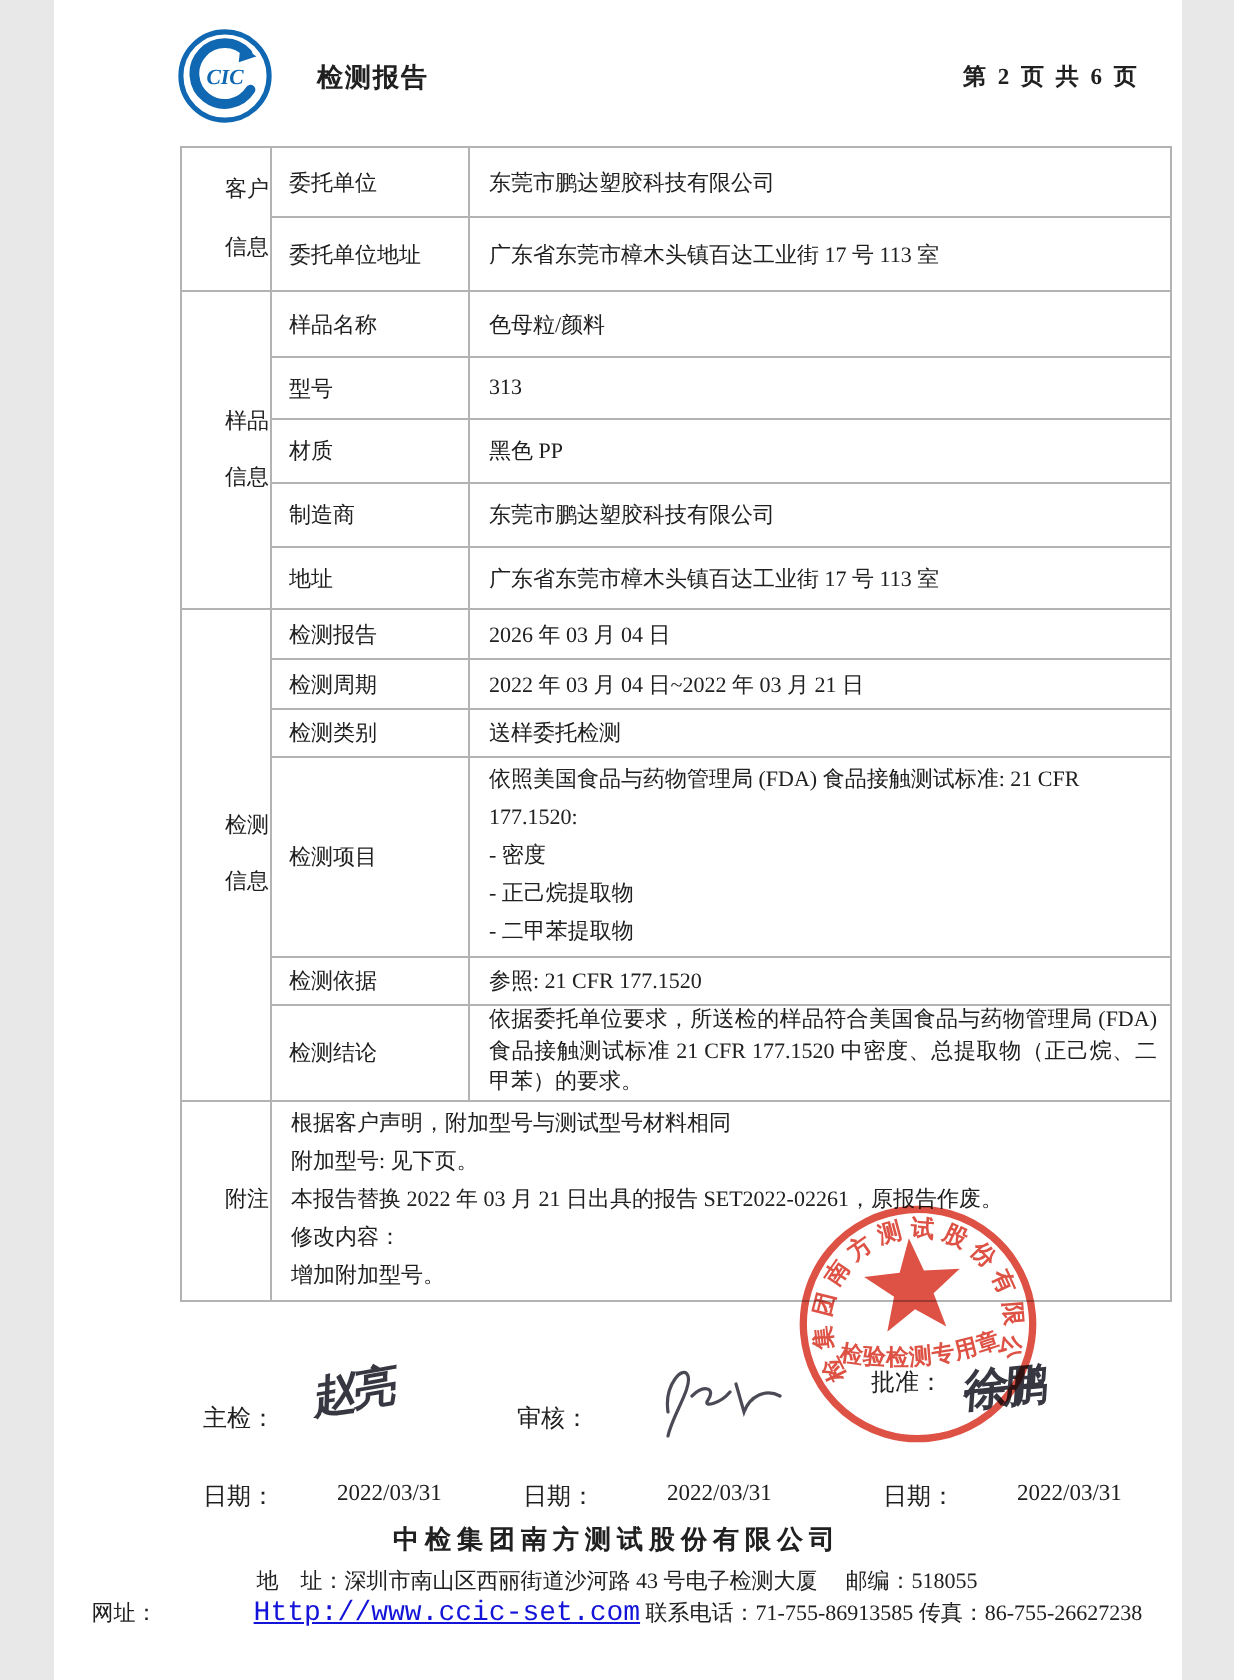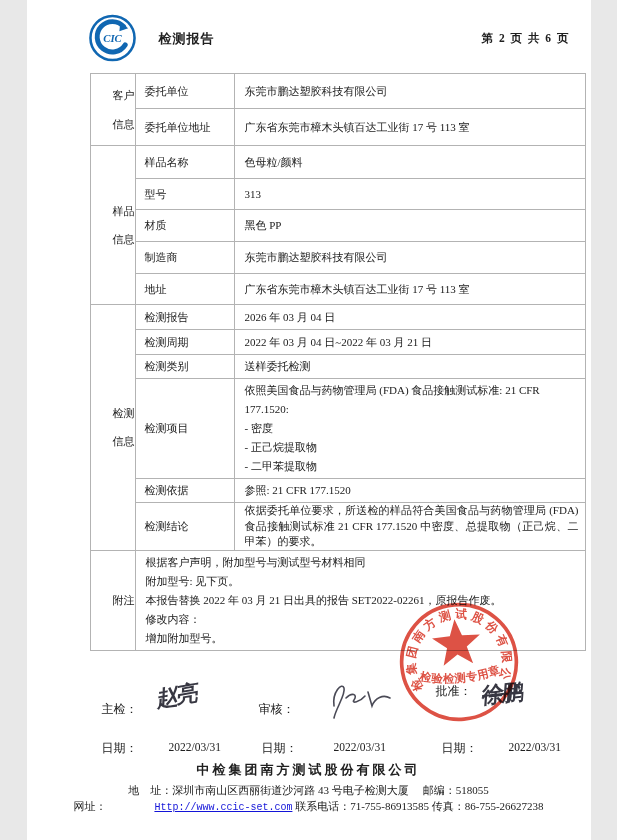--- a/index.html
+++ b/index.html
@@ -54,21 +54,21 @@
   }
   
   .ft-company { position: absolute; top: 761px; left: 0; width: 100%; text-align: center;
     font-size: 13px; font-weight: bold; letter-spacing: 3px; }
   .ft-line { position: absolute; left: 0; width: 100%; text-align: center; font-size: 11px; }
   .ft-addr { top: 783px; }
   .ft-web { top: 799px; }
   .ft-gap { display: inline-block; width: 14px; }
   .weblink {
     font-family: "Liberation Mono", "DejaVu Sans Mono", monospace;
-    font-size: 10px; color: #1314d8; text-decoration: underline; cursor: pointer; padding-left: 48px;
+    font-size: 14px; color: #1314d8; text-decoration: underline; cursor: pointer; padding-left: 48px;
   }
 </style>
 </head>
 <body>
 
 <div id="page">
 
   <svg id="logo" viewBox="0 0 50 52">
     <circle cx="25" cy="26" r="22.5" fill="none" stroke="#1067b2" stroke-width="2.6"></circle>
     <path d="M 36.5 14.5 A 15.5 15.5 0 1 0 38 33" fill="none" stroke="#1067b2" stroke-width="5" stroke-linecap="round"></path>

